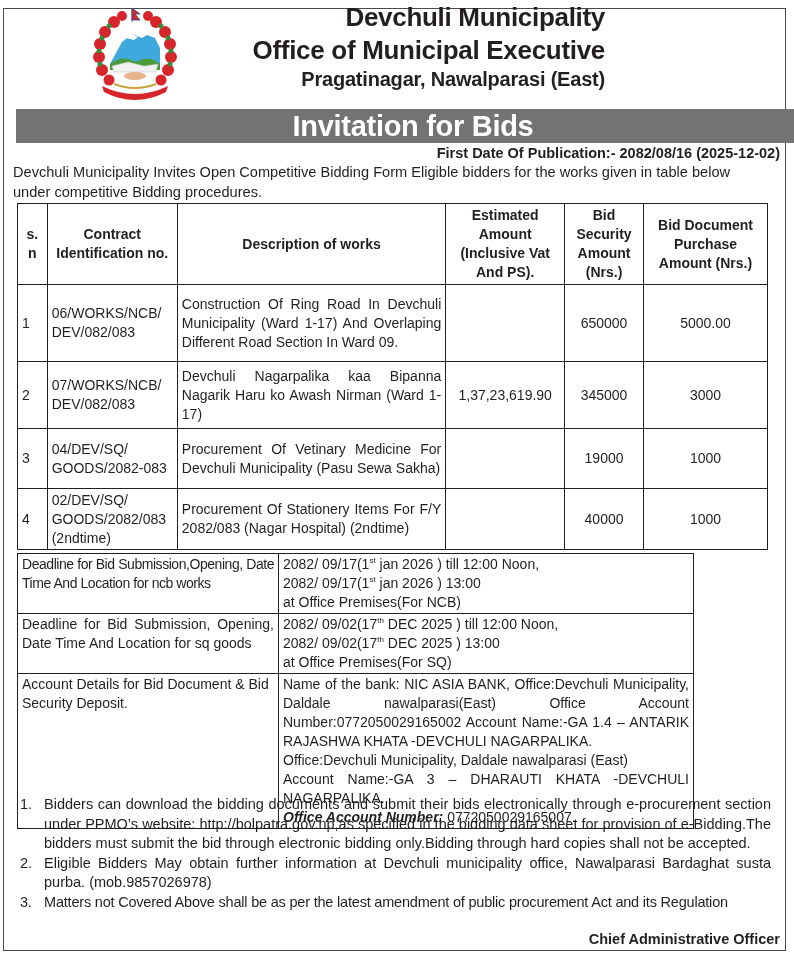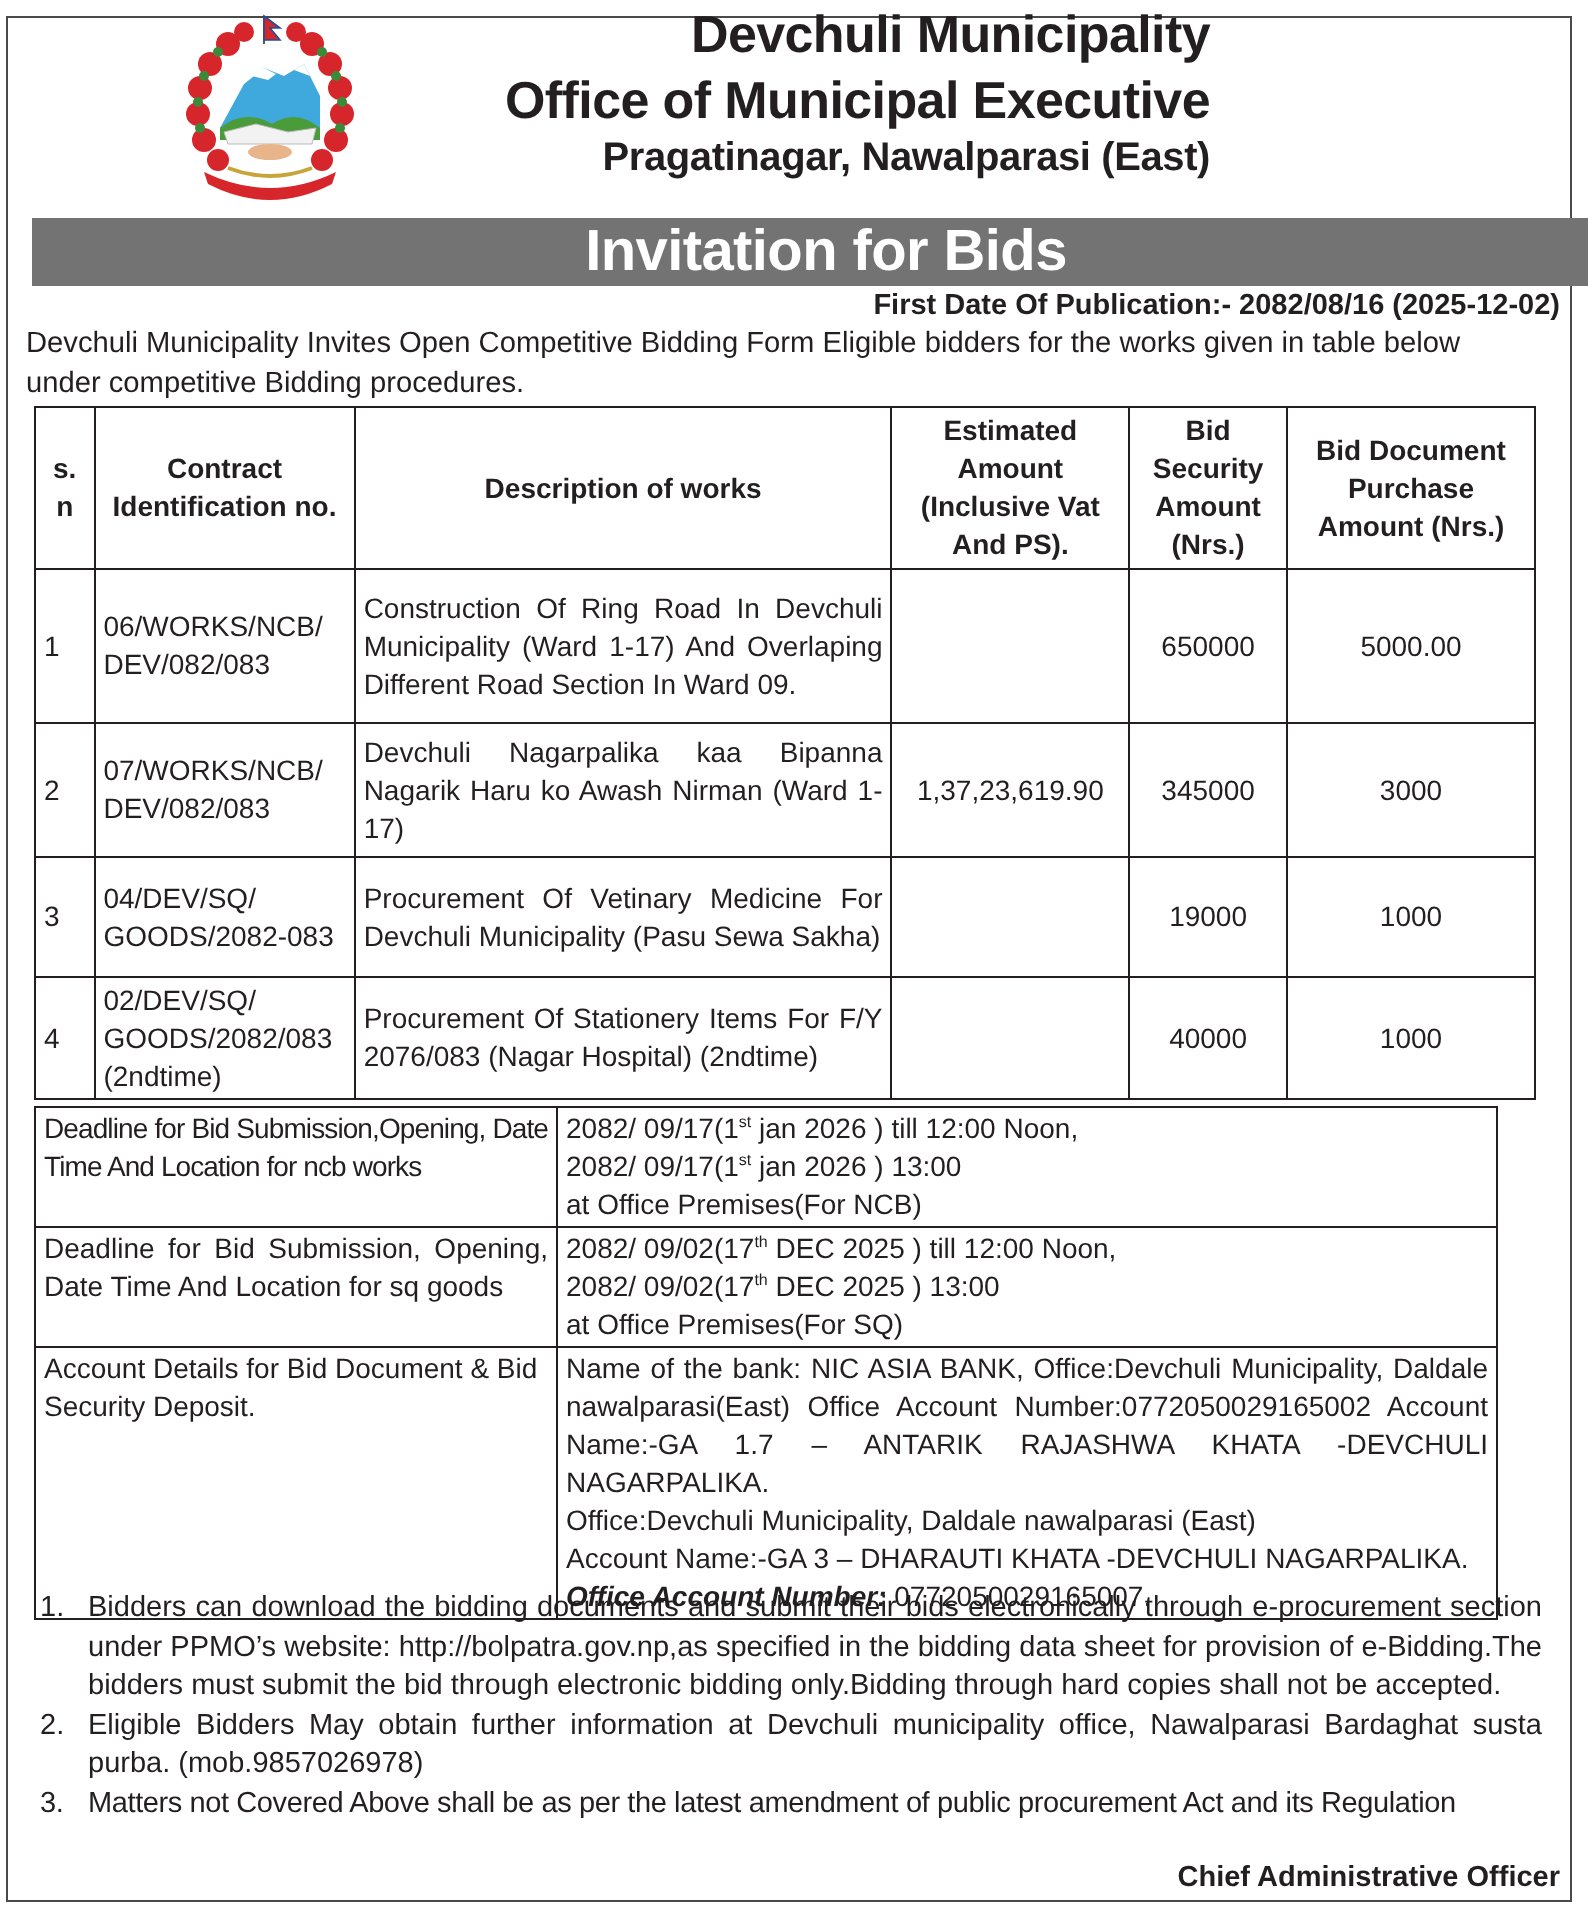--- a/index.html
+++ b/index.html
@@ -29,21 +29,21 @@
   .c-est { width: 107px; text-align: center; }
   .c-sec { width: 68px; text-align: center; }
   .c-doc { width: 112px; text-align: center; }
   .main-table th.c-sn { text-align: center; }
   .main-table td.c-sn { text-align: left; }
   .head-row th { height: 76px; }
   .r1 td { height: 74px; }
   .r2 td { height: 64px; }
   .r3 td { height: 57px; }
   .r4 td { height: 58px; }
-  .info-table { left: 17px; top: 553px; width: 732px; }
+  .info-table { left: 17px; top: 553px; width: 677px; }
   .info-table td { vertical-align: top; padding: 1px 4px; }
   .info-label { width: 252px; text-align: justify; }
   .info-label.tight { letter-spacing: -0.45px; }
   .info-val { text-align: justify; }
   sup { font-size: 8px; line-height: 0; vertical-align: super; }
   .notes { position: absolute; left: 14px; top: 795px; width: 757px; font-size: 14.5px; line-height: 19.5px; margin: 0; padding: 0; list-style: none; }
   .notes li { position: relative; padding-left: 30px; text-align: justify; }
   .notes .num { position: absolute; left: 6px; top: 0; }
   .signature { position: absolute; right: 14px; top: 930px; font-weight: bold; font-size: 14.5px; line-height: 18px; }
   .bold { font-weight: bold; font-style: italic; }
@@ -139,21 +139,21 @@
     <td class="c-sn">3</td>
     <td class="c-id">04/DEV/SQ/ GOODS/2082-083</td>
     <td class="c-desc">Procurement Of Vetinary Medicine For Devchuli Municipality (Pasu Sewa Sakha)</td>
     <td class="c-est"></td>
     <td class="c-sec">19000</td>
     <td class="c-doc">1000</td>
   </tr>
   <tr class="r4">
     <td class="c-sn">4</td>
     <td class="c-id">02/DEV/SQ/ GOODS/2082/083 (2ndtime)</td>
-    <td class="c-desc">Procurement Of Stationery Items For F/Y 2076/083 (Nagar Hospital) (2ndtime)</td>
+    <td class="c-desc">Procurement Of Stationery Items For F/Y 2082/083 (Nagar Hospital) (2ndtime)</td>
     <td class="c-est"></td>
     <td class="c-sec">40000</td>
     <td class="c-doc">1000</td>
   </tr>
 </tbody>
   </table>
 
 <table class="info-table">
   <tbody>
       <tr>
@@ -168,21 +168,21 @@
     <td class="info-label">Deadline for Bid Submission, Opening, Date Time And Location for sq goods</td>
     <td class="info-val">
       <div><span>2082/ 09/02(17</span><sup>th</sup><span> DEC 2025 ) till 12:00 Noon,</span></div>
       <div><span>2082/ 09/02(17</span><sup>th</sup><span> DEC 2025 ) 13:00</span></div>
       <div>at Office Premises(For SQ)</div>
     </td>
   </tr>
   <tr>
     <td class="info-label" style="text-align:left">Account Details  for Bid Document &amp; Bid Security Deposit.</td>
     <td class="info-val">
-      <div>Name of the bank: NIC ASIA BANK, Office:Devchuli Municipality, Daldale nawalparasi(East) Office Account Number:0772050029165002 Account Name:-GA 1.7 – ANTARIK RAJASHWA  KHATA -DEVCHULI NAGARPALIKA.</div>
+      <div>Name of the bank: NIC ASIA BANK, Office:Devchuli Municipality, Daldale nawalparasi(East) Office Account Number:0772050029165002 Account Name:-GA 1.4 – ANTARIK RAJASHWA  KHATA -DEVCHULI NAGARPALIKA.</div>
       <div>Office:Devchuli Municipality, Daldale nawalparasi (East)</div>
       <div>Account Name:-GA 3 – DHARAUTI KHATA  -DEVCHULI NAGARPALIKA.</div>
       <div><span class="bold">Office Account Number:</span><span> 0772050029165007.</span></div>
     </td>
   </tr>
 </tbody>
   </table>
 
 <ol class="notes">
   <li><span class="num">1.</span><span>Bidders can download the bidding documents and submit their bids electronically through e-procurement section under PPMO’s website: http://bolpatra.gov.np,as specified in the bidding data sheet for provision of e-Bidding.The bidders must submit the bid through electronic bidding only.Bidding through hard copies shall not be accepted.</span></li>

